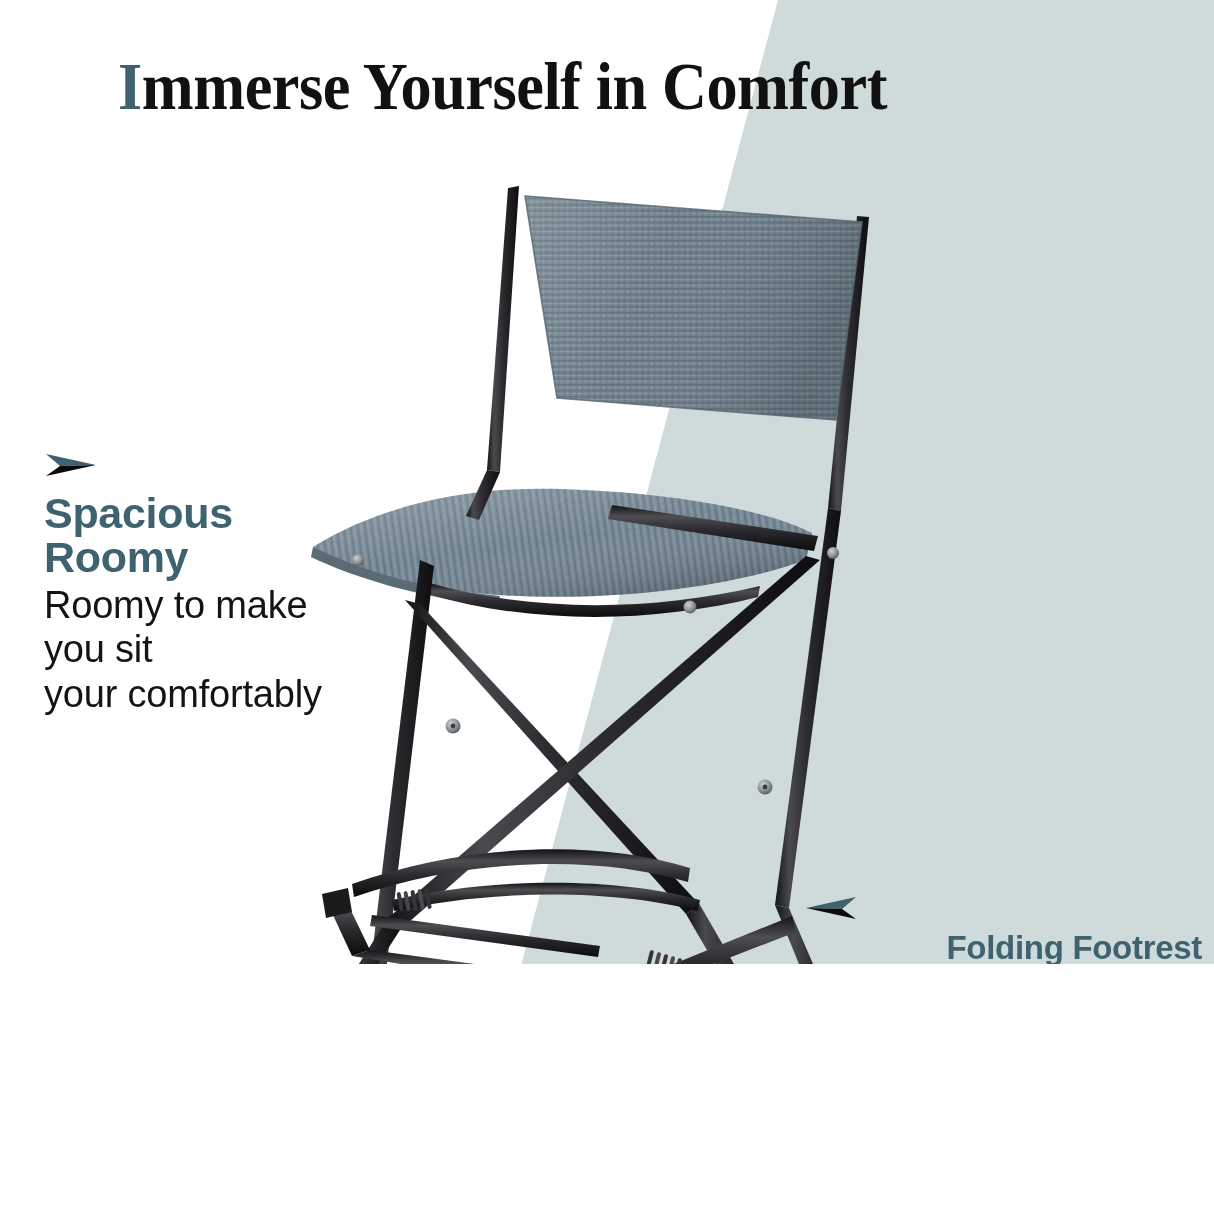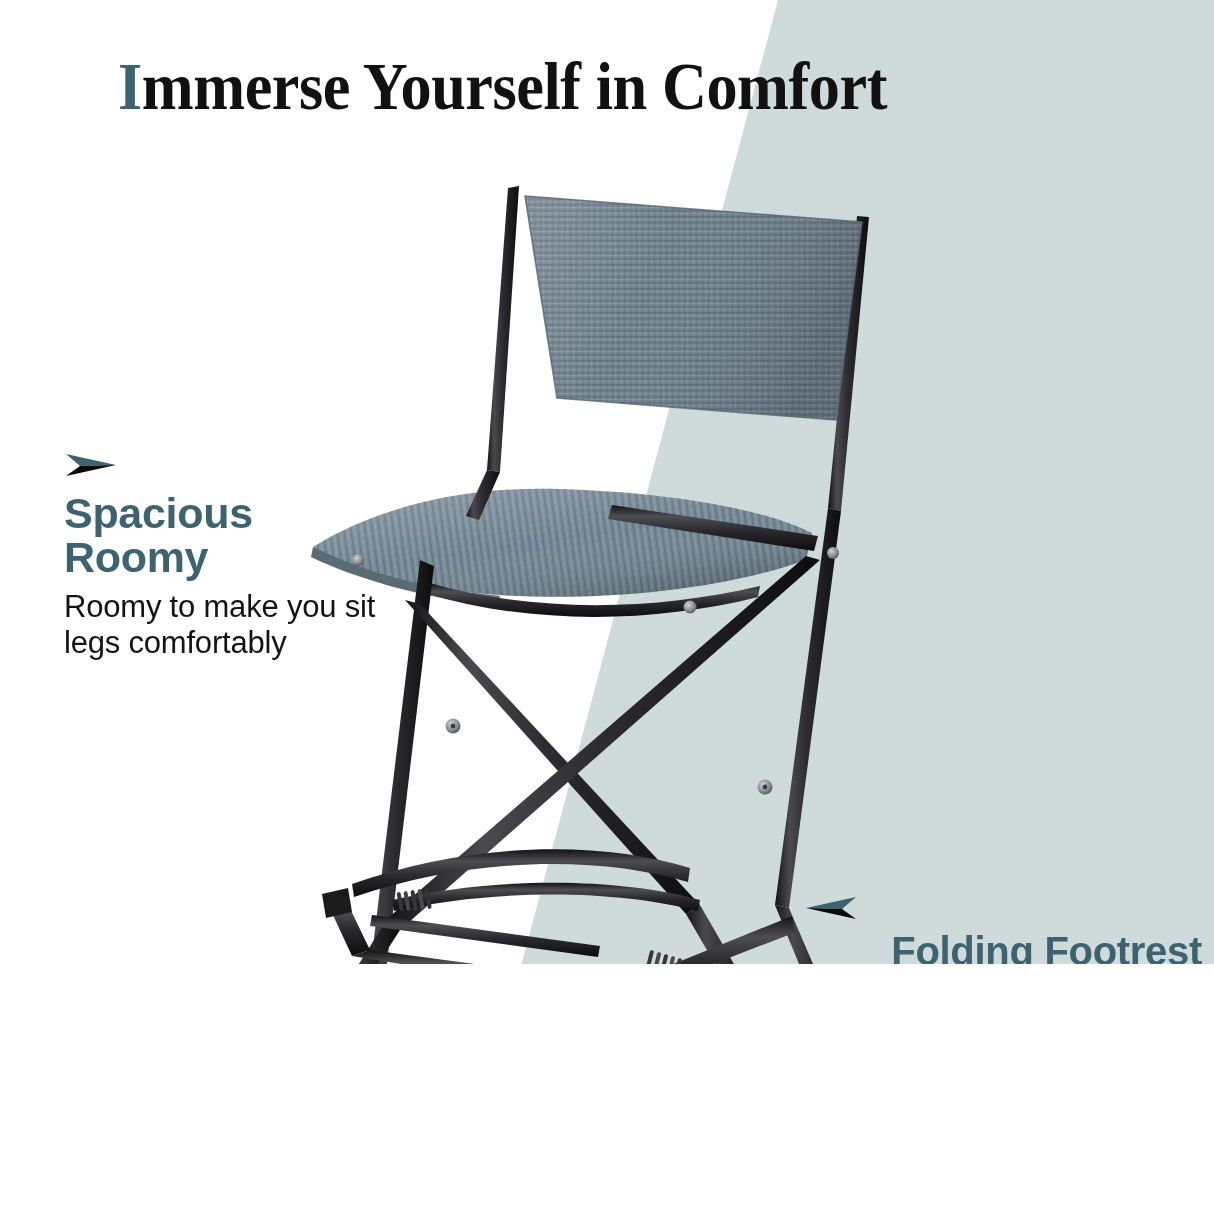--- a/index.html
+++ b/index.html
@@ -40,39 +40,39 @@
     color:#111111;
     white-space:nowrap;
     transform:scaleX(0.93);
     transform-origin:left center;
   }
   .headline .lead { color:#3e6270; }
 
   
   .feature { position:absolute; }
 
-  .feat-left  { left:64px; top:450px; width:330px; text-align:left; }
+  .feat-left  { left:44px; top:450px; width:330px; text-align:left; }
   .feat-right { left:760px; top:893px; width:442px; text-align:right; }
 
   .arrow-wrap { display:block; height:34px; line-height:0; }
   .feat-right .arrow-wrap { text-align:right; }
 
   .feat-title {
     font-weight:700;
     color:#3e6270;
     letter-spacing:-0.3px;
   }
   .feat-left .feat-title  { font-size:43px; line-height:1.02; margin-top:8px; }
-  .feat-right .feat-title { font-size:40px; line-height:1.02; margin-top:4px; white-space:nowrap; }
+  .feat-right .feat-title { font-size:33px; line-height:1.02; margin-top:4px; white-space:nowrap; }
 
   .feat-desc {
-    font-size:31px;
+    font-size:38px;
     line-height:1.17;
     color:#141414;
-    margin-top:9px;
+    margin-top:3px;
     letter-spacing:-0.2px;
   }
 
   
   #chair { position:absolute; left:0; top:0; width:1214px; height:1214px; }
 </style>
 </head>
 <body>
 
 <div id="stage">
@@ -238,21 +238,21 @@
         <polygon points="2,4 52,15 16,16" fill="#3e6270"></polygon>
         <polygon points="2,26 52,15 16,16" fill="#0a0a0a"></polygon>
       </svg>
     </span>
     <div class="feat-title">
       <span>Spacious</span><br>
       <span>Roomy</span>
     </div>
     <div class="feat-desc">
       <span>Roomy to make you sit</span><br>
-      <span>legs comfortably</span>
+      <span>your comfortably</span>
     </div>
   </div>
 
   <div class="feature feat-right">
     <span class="arrow-wrap">
       <svg width="54" height="30" viewBox="0 0 54 30" style="margin-right:344px">
         <polygon points="52,4 2,15 38,16" fill="#3e6270"></polygon>
         <polygon points="52,26 2,15 38,16" fill="#0a0a0a"></polygon>
       </svg>
     </span>

